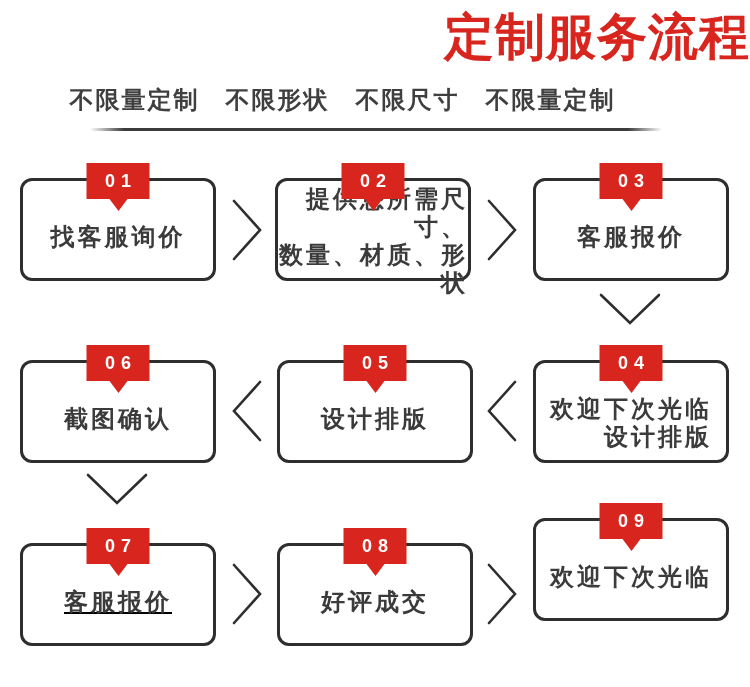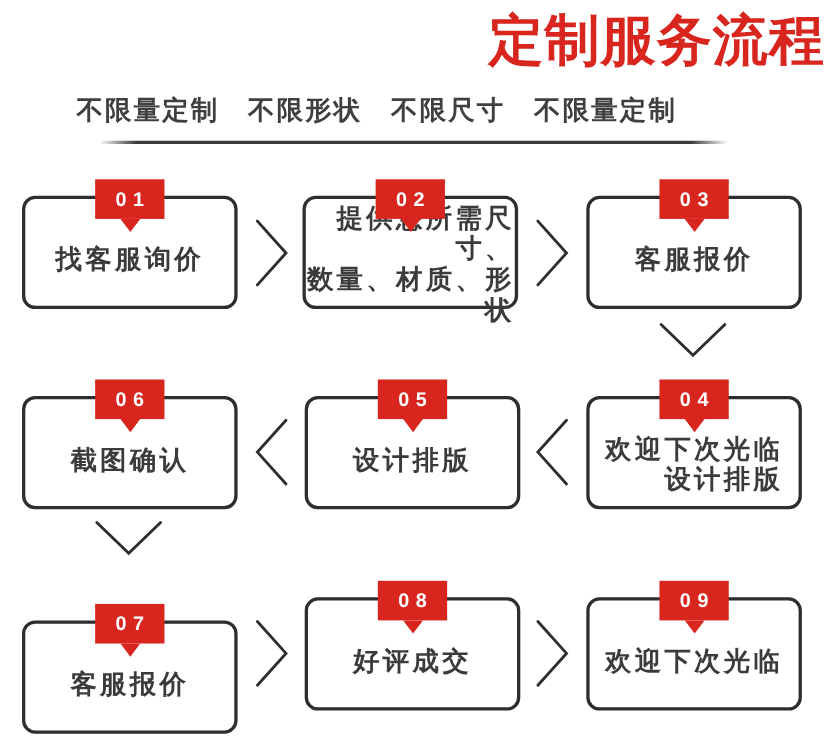--- a/index.html
+++ b/index.html
@@ -54,23 +54,23 @@
   }
   .box-label.two-line{text-align:right;padding-top:22px;}
   .arrow{position:absolute;}
   
   .b1{left:20px; top:178px;}
   .b2{left:275px;top:178px;}
   .b3{left:533px;top:178px;}
   .b6{left:20px; top:360px;}
   .b5{left:277px;top:360px;}
   .b4{left:533px;top:360px;}
-  .b7{left:20px; top:564px;}
+  .b7{left:20px; top:543px;text-decoration:underline;}
   .b8{left:277px;top:543px;}
-  .b9{left:533px;top:543px;}
+  .b9{left:533px;top:518px;}
 </style>
 </head>
 <body>
 
 <div class="canvas">
 
   <div class="page-title">定制服务流程</div>
 
   <div class="subtitle">
     <span>不限量定制</span>

